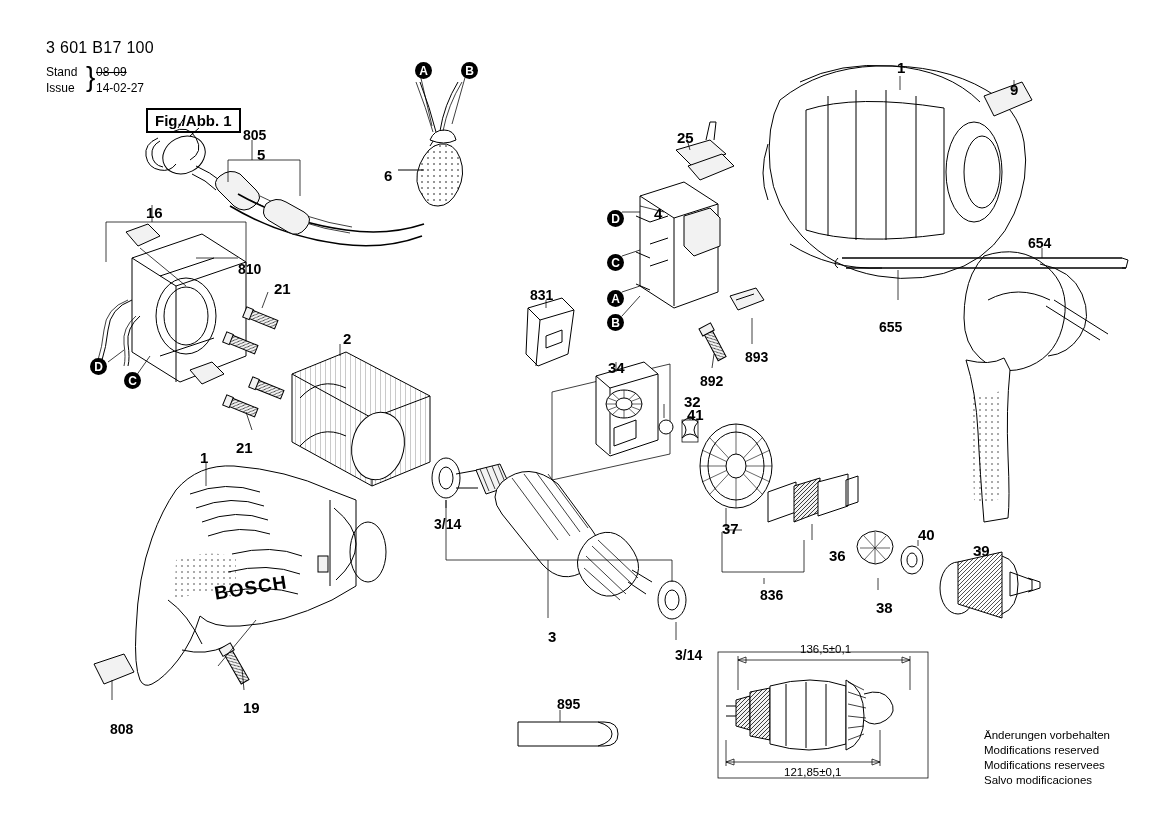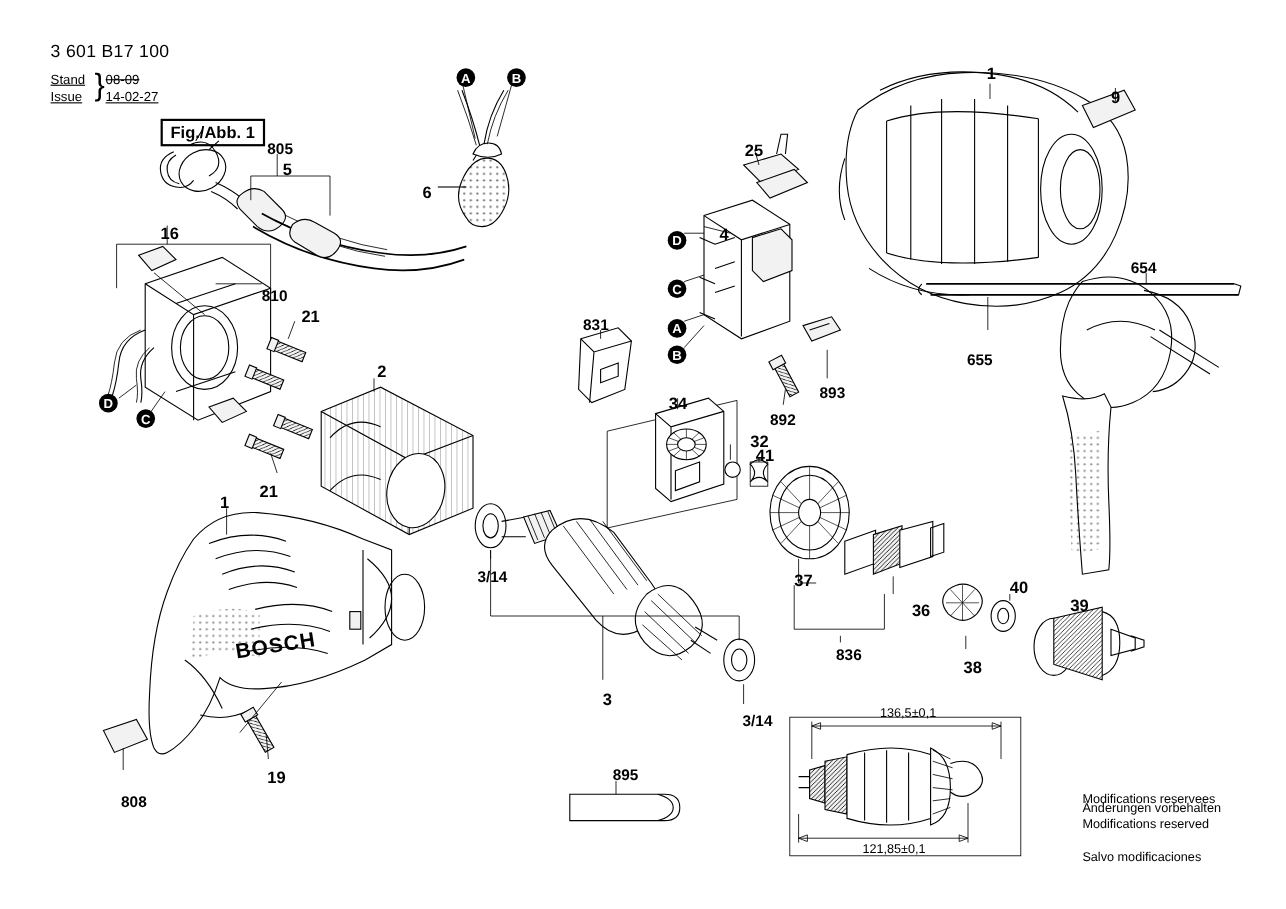--- a/index.html
+++ b/index.html
@@ -1,21 +1,21 @@
 <!DOCTYPE html>
 <html><head>
 <meta charset="utf-8">
 <style>
   html,body{margin:0;padding:0;background:#fff;}
   body{width:1169px;height:826px;position:relative;overflow:hidden;
        font-family:"Liberation Sans",sans-serif;color:#000;}
   #sheet{position:absolute;inset:0;}
   .t{position:absolute;white-space:pre;line-height:1.05;}
   .hdr{font-size:16px;letter-spacing:.3px;}
-  .hdr2{font-size:12px;text-decoration:underline;}
+  .hdr2{font-size:12px;}
   .num{font-size:15px;font-weight:bold;}
   .numS{font-size:14px;font-weight:bold;}
   .dim{font-size:11.5px;}
   .foot{font-size:11.5px;line-height:1.28;}
   .figbox{position:absolute;border:2px solid #000;display:flex;align-items:center;
           justify-content:center;font-size:15px;font-weight:bold;padding:2px 7px;}
   .circ{position:absolute;width:17px;height:17px;border-radius:50%;background:#000;
         color:#fff;font-size:12px;font-weight:bold;display:flex;align-items:center;
         justify-content:center;font-family:"Liberation Sans",sans-serif;}
   svg.art{position:absolute;left:0;top:0;width:1169px;height:826px;overflow:visible;}
@@ -350,35 +350,35 @@
   <div class="t" style="left:86px; top:62px; font-size:28px;">}</div>
   <div class="figbox" style="left:146px; top:64px;margin-top:44px;">Fig./Abb. 1</div>
 
   <div class="t bosch" style="left:214px; top:578px; transform:rotate(-9deg);">BOSCH</div>
 
   <div class="t dim" style="left:800px; top:643px;text-align:right;">136,5±0,1</div>
   <div class="t dim" style="left:784px; top:766px;">121,85±0,1</div>
 
   <div class="t foot" style="left:984px; top:728px;">Änderungen vorbehalten</div>
   <div class="t foot" style="left:984px; top:743px;">Modifications reserved</div>
-  <div class="t foot" style="left:984px; top:720px;">Modifications reservees</div>
+  <div class="t foot" style="left:984px; top:758px;">Modifications reservees</div>
   <div class="t foot" style="left:984px; top:773px;">Salvo modificaciones</div>
 
   <div id="callout-layer">
       <div class="t num" style="left: 897px; top: 60px;">1</div>
       <div class="t num" style="left: 1010px; top: 82px;">9</div>
       <div class="t numS" style="left: 1028px; top: 236px;">654</div>
       <div class="t numS" style="left: 879px; top: 320px;">655</div>
       <div class="t num" style="left: 677px; top: 130px;">25</div>
       <div class="t num" style="left: 654px; top: 206px;">4</div>
       <div class="t numS" style="left: 745px; top: 350px;">893</div>
       <div class="t numS" style="left: 700px; top: 374px;">892</div>
       <div class="t numS" style="left: 530px; top: 288px;">831</div>
       <div class="t num" style="left: 608px; top: 360px;">34</div>
-      <div class="t num" style="left: 682px; top: 394px;">32</div>
+      <div class="t num" style="left: 657px; top: 394px; padding-left: 27px;">32</div>
       <div class="t num" style="left: 687px; top: 407px;">41</div>
       <div class="t num" style="left: 722px; top: 521px;">37</div>
       <div class="t num" style="left: 805px; top: 548px; padding-left: 24px;">36</div>
       <div class="t numS" style="left: 760px; top: 588px;">836</div>
       <div class="t num" style="left: 918px; top: 527px;">40</div>
       <div class="t num" style="left: 876px; top: 600px;">38</div>
       <div class="t num" style="left: 973px; top: 543px;">39</div>
       <div class="t numS" style="left: 243px; top: 128px;">805</div>
       <div class="t num" style="left: 257px; top: 147px;">5</div>
       <div class="t num" style="left: 384px; top: 168px;">6</div>

